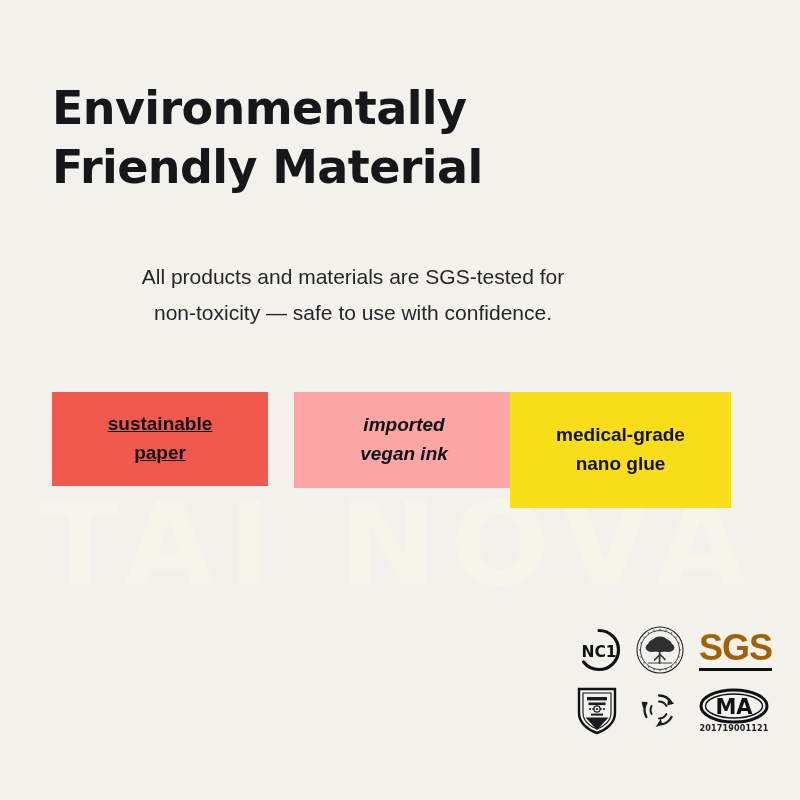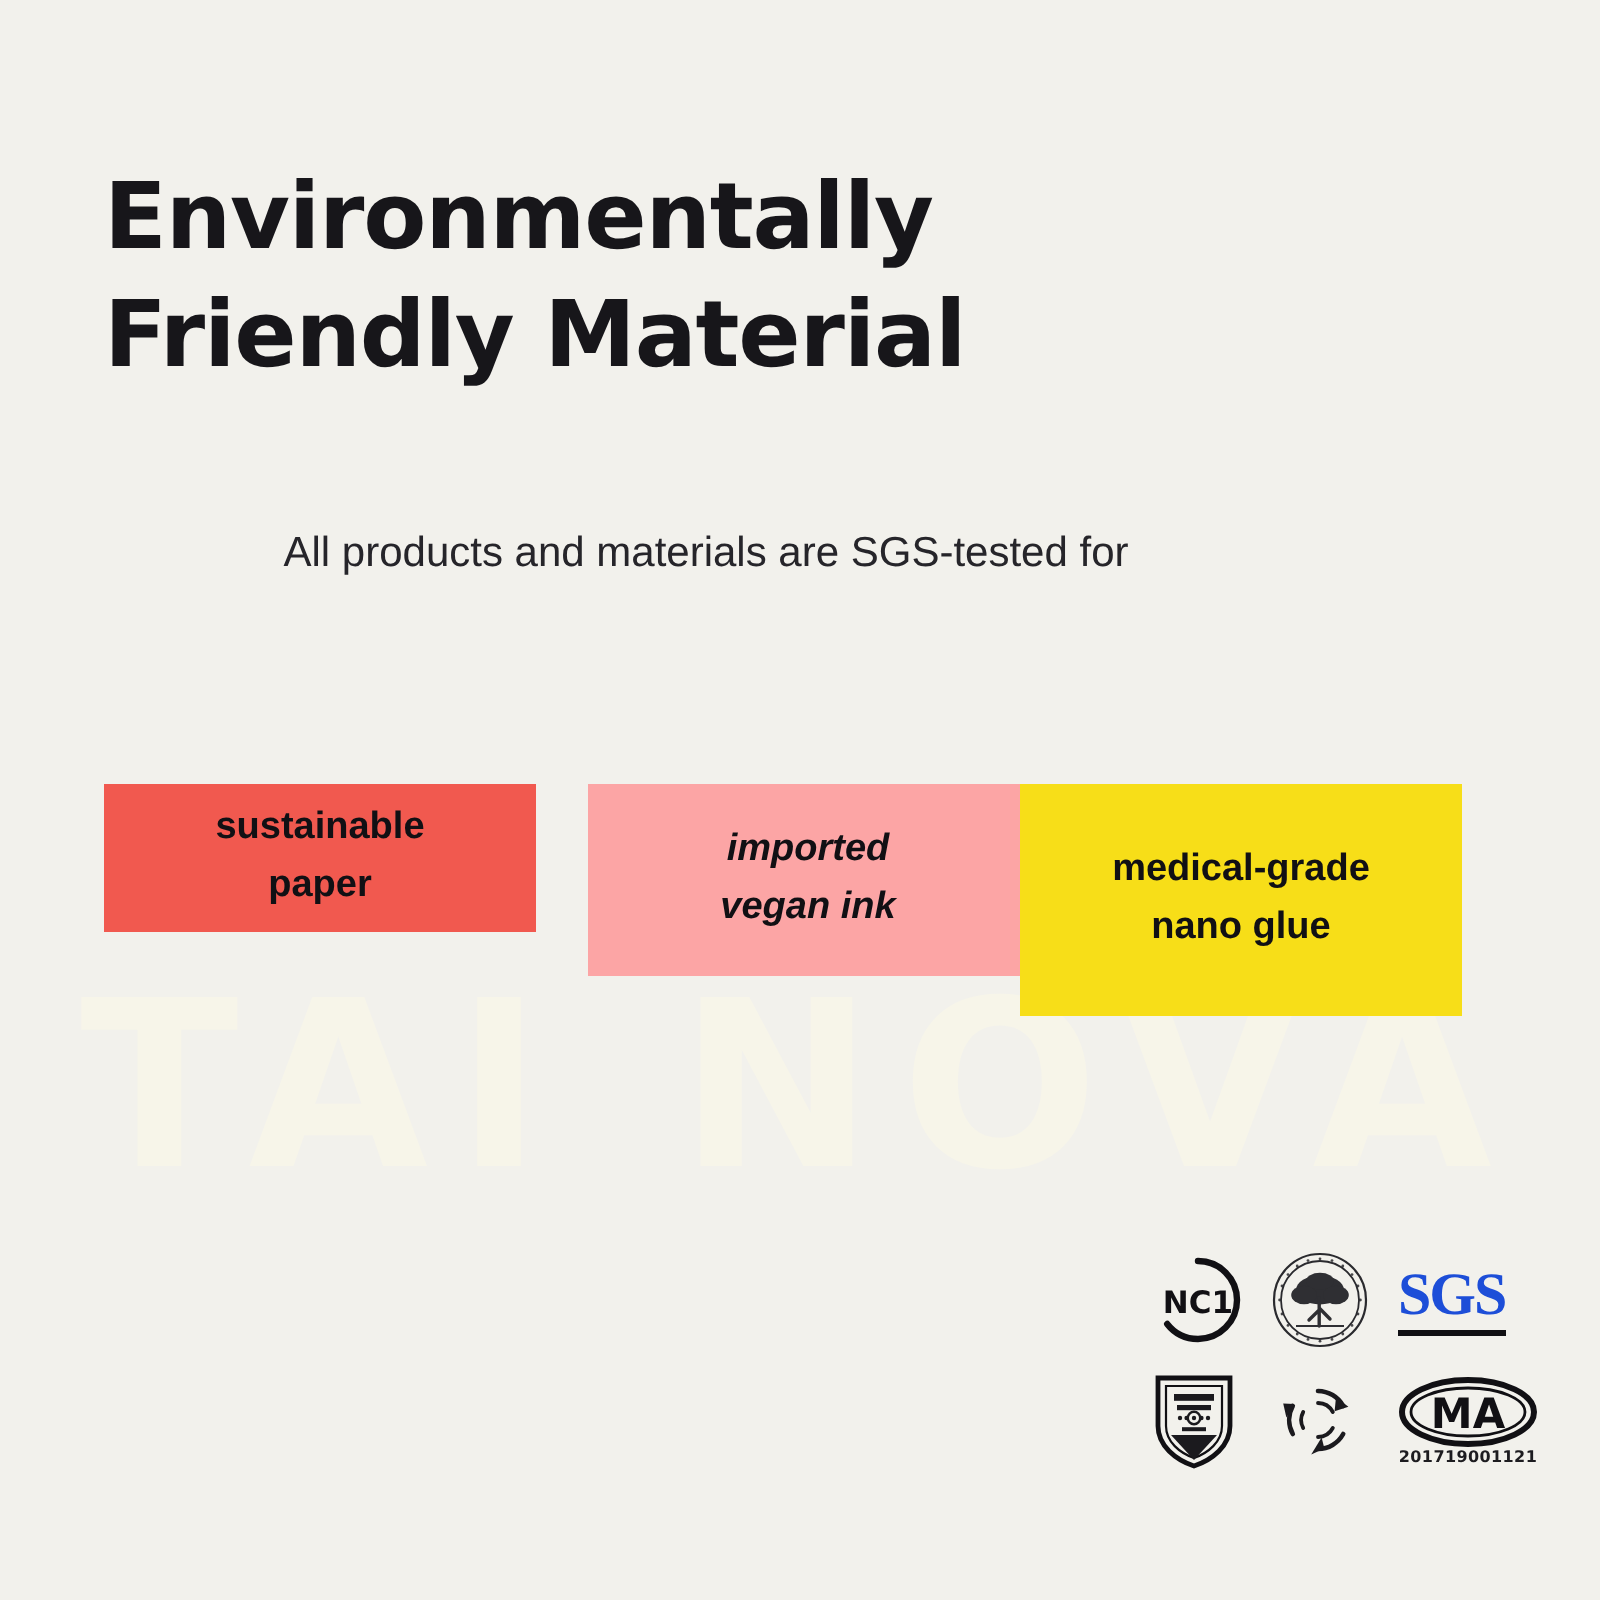--- a/index.html
+++ b/index.html
@@ -85,21 +85,21 @@
     text-align: center;
     font-family: "Liberation Sans", sans-serif;
     font-weight: 700;
     font-size: 19px;
     line-height: 1.52;
     color: #111014;
     box-sizing: border-box;
   }
   .chip-line { display: block; white-space: nowrap; }
 
-  #chip-0 { left: 0px;   width: 216px; height: 74px; }
+  #chip-0 { left: 0px;   width: 216px; height: 94px; text-decoration: underline; }
   #chip-1 { left: 242px; width: 220px; height: 96px; }
   #chip-2 { left: 458px; width: 221px; height: 116px; }
 
   
   #certs {
     position: absolute;
     left: 575px;
     top: 622px;
     width: 202px;
     height: 122px;
@@ -125,25 +125,25 @@
   #cert-nc1      { width: 58px; }
   #cert-tree     { width: 62px; margin-left: 2px; }
   #cert-sgs      { width: 76px; margin-left: 2px; }
   #cert-shield   { width: 58px; }
   #cert-recycle  { width: 62px; margin-left: 2px; }
   #cert-ma       { width: 76px; margin-left: 2px; }
 
   .cert svg { display: block; }
 
   #sgs-text {
-    font-family: Liberation Serif, serif;
-    font-weight: 700;
-    font-size: 30px;
+    font-family: Liberation Sans, sans-serif;
+    font-weight: 700;
+    font-size: 36px;
     letter-spacing: -1px;
-    color: #1d4ed8;
+    color: #a16207;
     line-height: 1;
   }
   #sgs-wrap {
     display: flex;
     flex-direction: column;
     align-items: stretch;
   }
   #sgs-rule {
     margin-top: 2px;
     height: 3px;
@@ -173,20 +173,21 @@
 
   <div id="watermark" style="color: rgb(247, 245, 233);">TAI NOVA</div>
 
   <h1 id="heading" style="color: rgb(23, 22, 26);">
     <span class="line">Environmentally</span>
     <span class="line">Friendly Material</span>
   </h1>
 
   <p id="subtitle" style="color: rgb(38, 37, 42);">
     <span class="line">All products and materials are SGS-tested for</span>
+    <span class="line">non-toxicity — safe to use with confidence.</span>
   </p>
 
   <div id="chips">
 
     <div class="chip" id="chip-0" style="background: rgb(241, 89, 79); color: rgb(17, 16, 20);">
       <span class="chip-line">sustainable</span>
       <span class="chip-line">paper</span>
     </div>
 
     <div class="chip" id="chip-1" style="background: #fca5a5; color: rgb(17, 16, 20); font-style: italic;">

